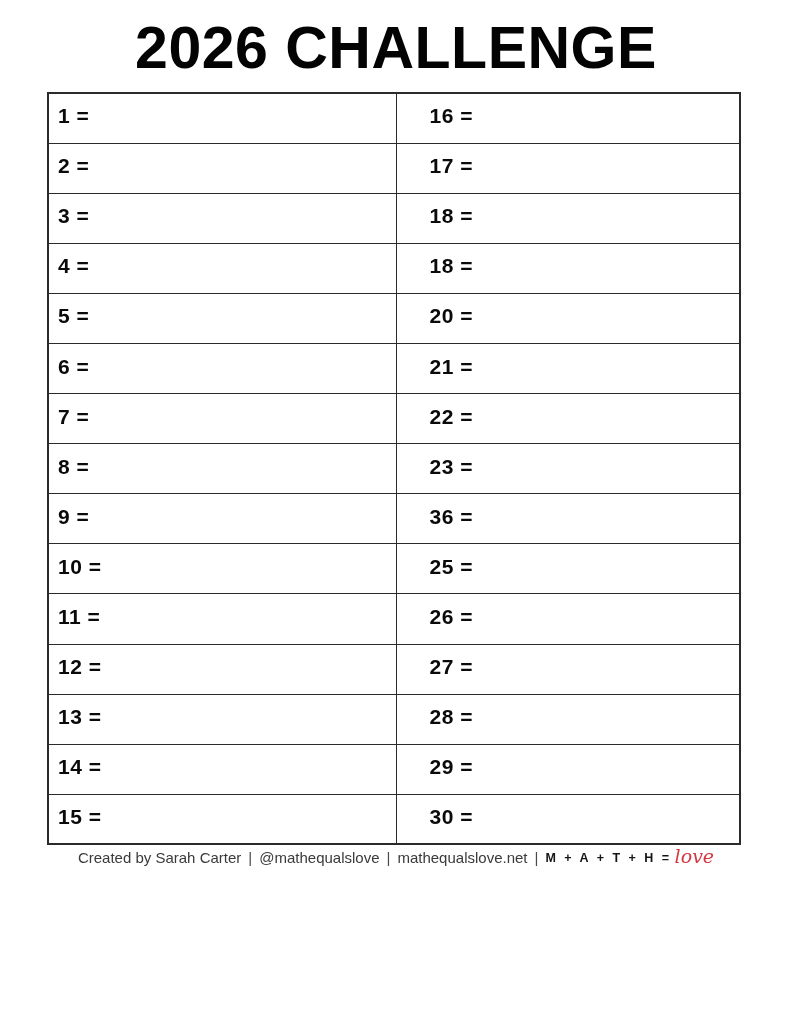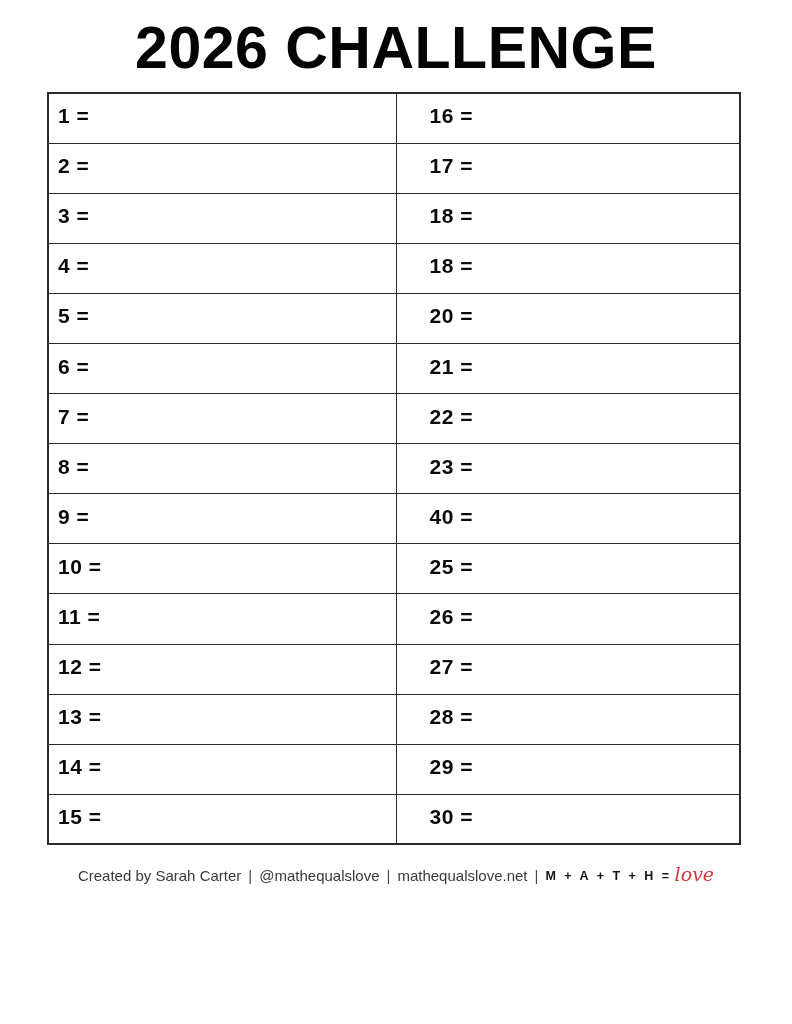--- a/index.html
+++ b/index.html
@@ -45,21 +45,20 @@
     vertical-align: middle;
     padding: 0 0 4px 9px;
     font-size: 21px;
     font-weight: bold;
     color: #0a0a0a;
     letter-spacing: 0.5px;
   }
   table.challenge td.left-col  { width: 50.3%; }
   table.challenge td.right-col { width: 49.7%; padding-left: 33px; }
   .footer {
-    margin-top: 18px;
     text-align: center;
     font-size: 15px;
     color: #3a3a3a;
     white-space: nowrap;
   }
   .footer .sep { margin: 0 7px; color: #4a4a4a; }
   .logo-math {
     font-weight: bold;
     color: #151515;
     font-size: 12.5px;
@@ -113,21 +112,21 @@
       <tr>
         <td class="left-col">7 =</td>
         <td class="right-col">22 =</td>
       </tr>
       <tr>
         <td class="left-col">8 =</td>
         <td class="right-col">23 =</td>
       </tr>
       <tr>
         <td class="left-col">9 =</td>
-        <td class="right-col">40 =</td>
+        <td class="right-col">36 =</td>
       </tr>
       <tr>
         <td class="left-col">10 =</td>
         <td class="right-col">25 =</td>
       </tr>
       <tr>
         <td class="left-col">11 =</td>
         <td class="right-col">26 =</td>
       </tr>
       <tr>

